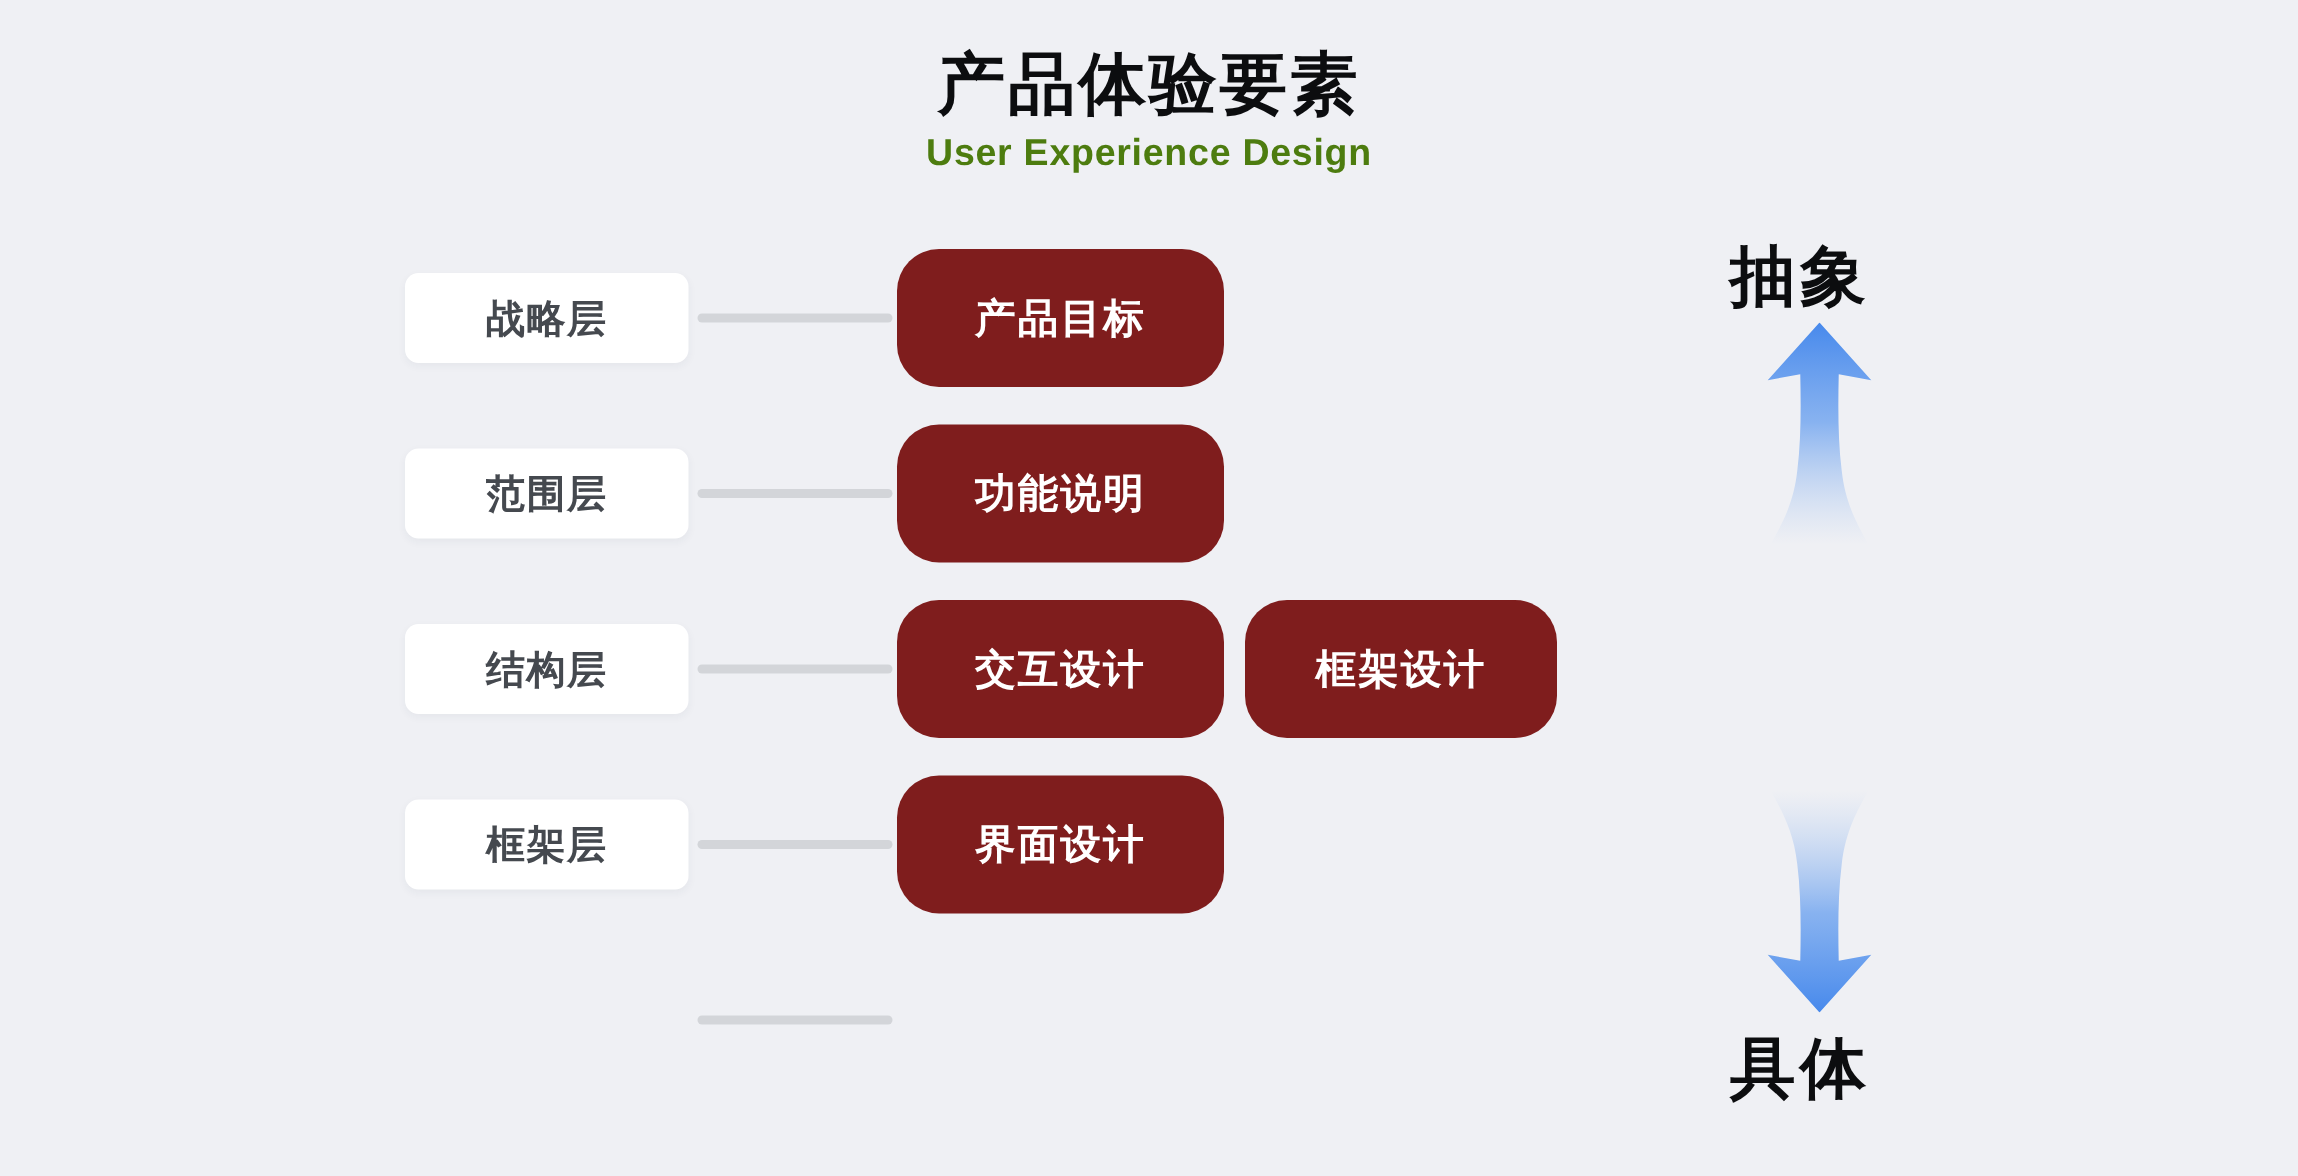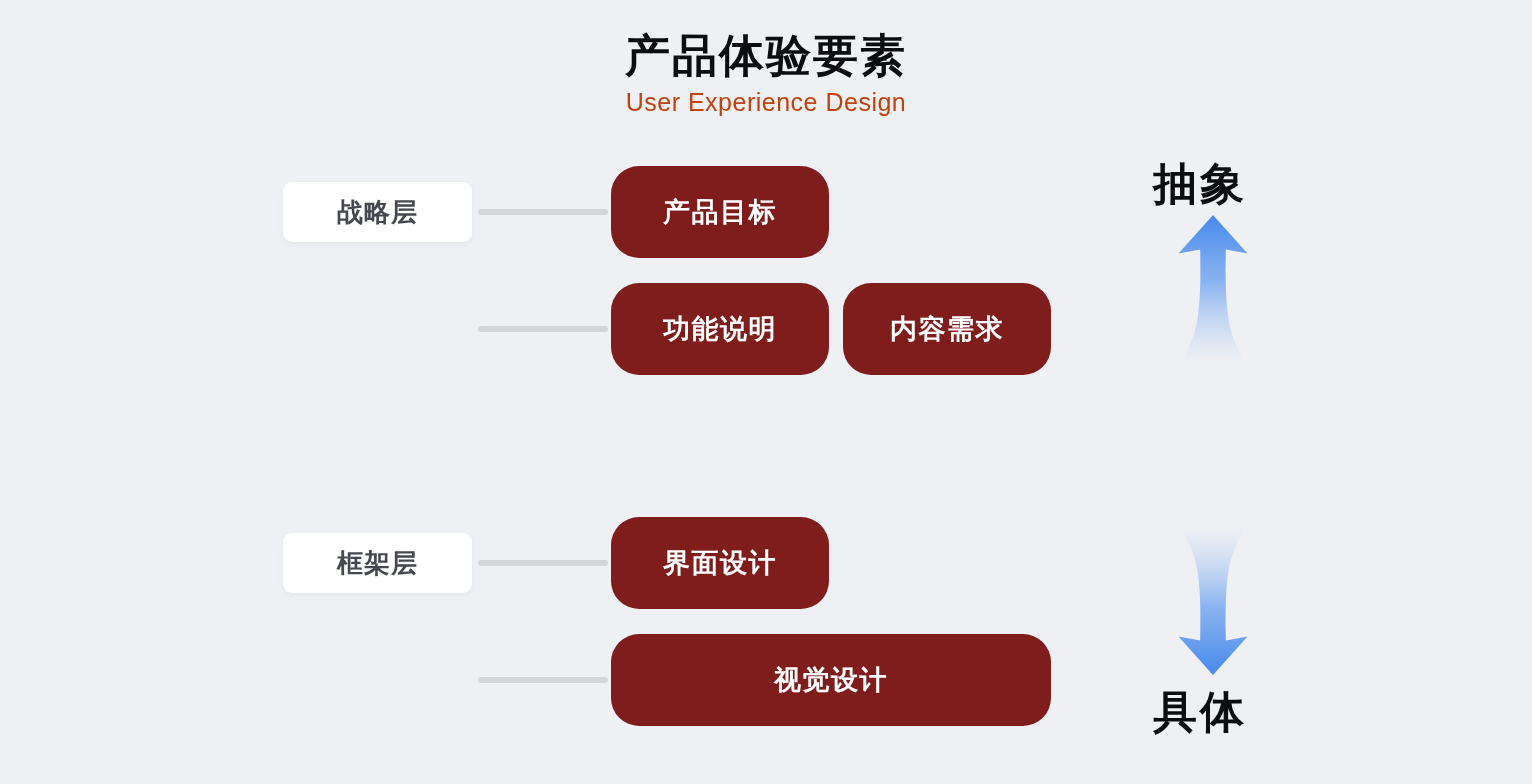--- a/index.html
+++ b/index.html
@@ -26,28 +26,28 @@
     margin:0;
     font-size:45px;
     line-height:1.15;
     font-weight:800;
     letter-spacing:2px;
     color:#0C0D0F;
   }
   .subtitle{
     margin-top:6px;
     font-size:25px;
-    font-weight:400;
+    font-weight:700;
     letter-spacing:0.5px;
-    color:#c2410c;
+    color:#4d7c0f;
   }
   
   .row{
     position:absolute;
-    left:283px;
+    left:270px;
     width:768px;
     height:92px;
   }
   .row.r0{top:166px}
   .row.r1{top:283px}
   .row.r2{top:400px}
   .row.r3{top:517px}
   .row.r4{top:634px}
 
   .layer-label{
@@ -125,35 +125,40 @@
     <div class="subtitle">User Experience Design</div>
   </div>
 
   <div class="row r0">
     <div class="layer-label">战略层</div>
     <div class="connector"></div>
     <div class="node box-a">产品目标</div>
   </div>
 
   <div class="row r1">
+    <div class="layer-label">范围层</div>
     <div class="connector"></div>
     <div class="node box-a">功能说明</div>
-    <div class="node box-b">内容需求</div>
   </div>
 
+  <div class="row r2">
+    <div class="layer-label">结构层</div>
+    <div class="connector"></div>
+    <div class="node box-a">交互设计</div>
+    <div class="node box-b">框架设计</div>
+  </div>
 
   <div class="row r3">
     <div class="layer-label">框架层</div>
     <div class="connector"></div>
     <div class="node box-a">界面设计</div>
   </div>
 
   <div class="row r4">
     <div class="connector"></div>
-    <div class="node box-wide">视觉设计</div>
   </div>
 
   <div class="axis-label top">抽象</div>
 
   <svg class="arrow up" viewBox="0 0 90 150" xmlns="http://www.w3.org/2000/svg">
     <defs>
       <linearGradient id="gradUp" x1="0" y1="0" x2="0" y2="1">
         <stop offset="0" stop-color="#4789EC" stop-opacity="1"></stop>
         <stop offset="0.45" stop-color="#6EA3EF" stop-opacity="0.8"></stop>
         <stop offset="1" stop-color="#A9C6F0" stop-opacity="0"></stop>

